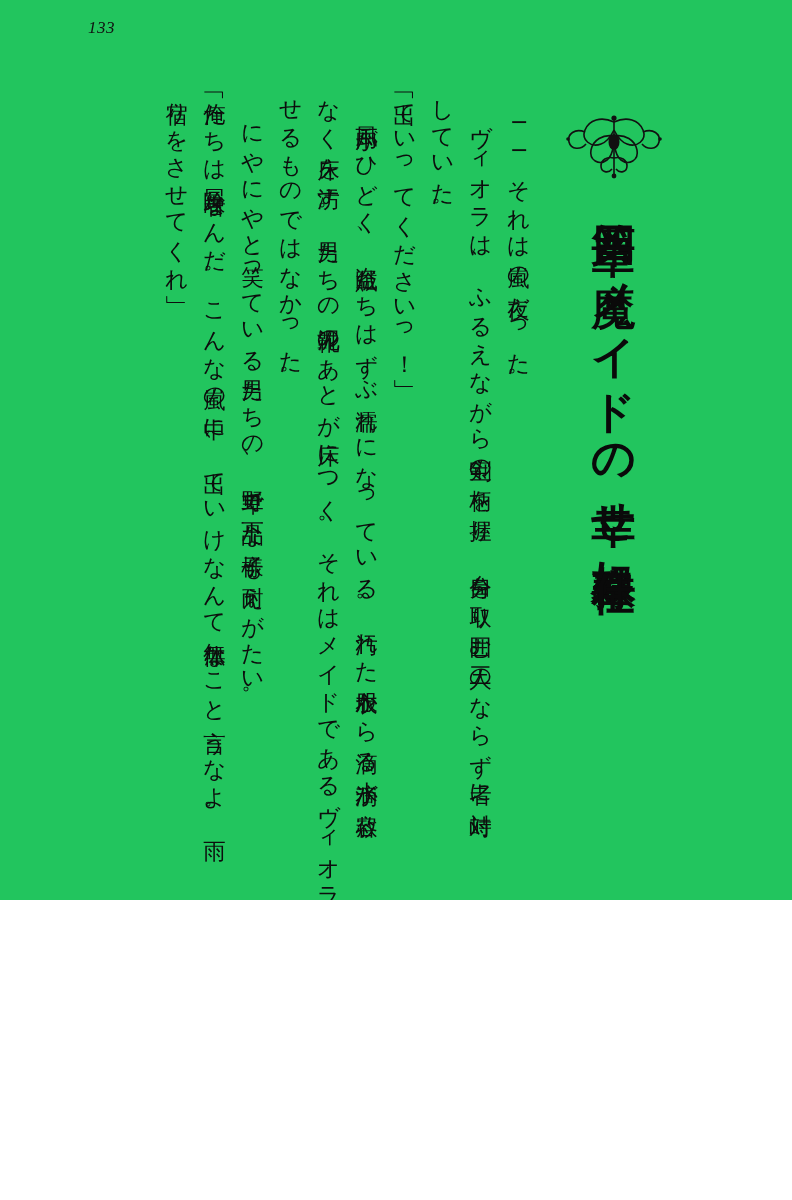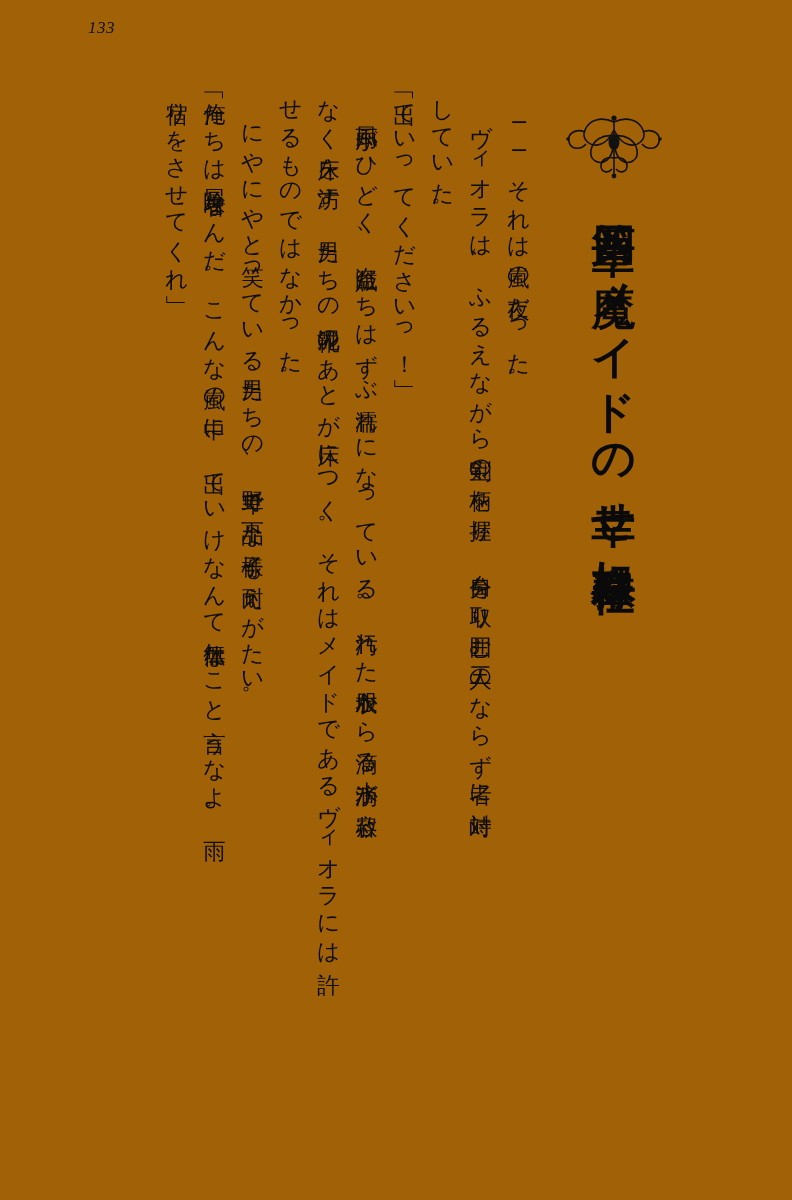--- a/index.html
+++ b/index.html
@@ -3,22 +3,22 @@
 <meta charset="utf-8">
 <style>
   html, body {
     margin: 0;
     padding: 0;
     background: #ffffff;
   }
   .page {
     position: relative;
     width: 792px;
-    height: 1200px;
-    background: #a16207;
+    height: 900px;
+    background: #22c55e;
     overflow: hidden;
     font-family: "DejaVu Serif", "Liberation Serif", serif;
     color: #0a0a0a;
   }
   .page-number {
     position: absolute;
     top: 18px;
     left: 88px;
     font-family: "Liberation Serif", serif;
     font-style: italic;

